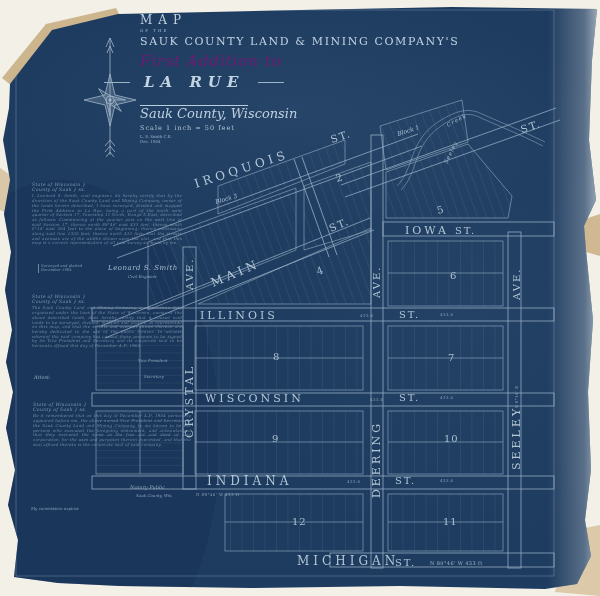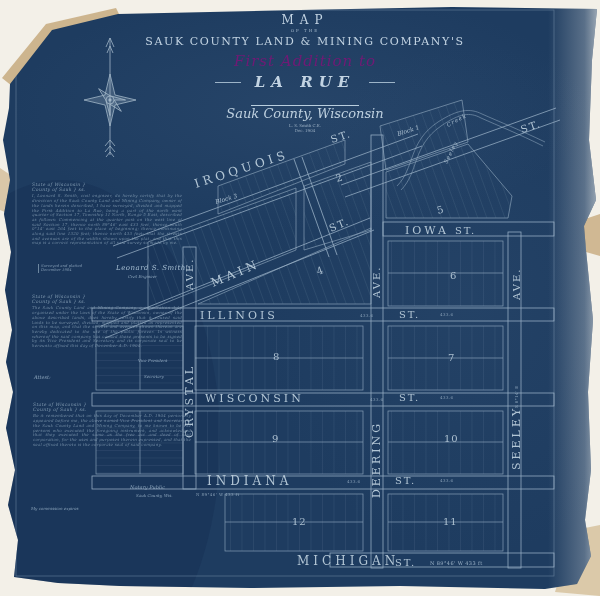--- a/index.html
+++ b/index.html
@@ -10,21 +10,21 @@
   .lbl{font-size:11px;letter-spacing:3px;opacity:.9;}
   .lbl-lg{font-size:12px;letter-spacing:4px;opacity:.9;}
   .st{font-size:10px;letter-spacing:2px;opacity:.9;}
   .blk{font-size:10px;letter-spacing:1px;opacity:.85;}
   .blk-sm{font-size:6px;font-style:italic;opacity:.85;}
   .tiny{font-size:4px;letter-spacing:.4px;fill:#9db4c8;opacity:.85;}
   .tiny5{font-size:5px;letter-spacing:.4px;fill:#a9bfd2;opacity:.9;}
   .creek{font-size:5.5px;font-style:italic;fill:#b4c8d8;opacity:.9;letter-spacing:1px;}
 
   
-  .title-block{position:absolute;left:140px;top:13px;width:330px;text-align:center;
+  .title-block{position:absolute;left:140px;top:13px;width:330px;
                color:#c2d3e2;filter:blur(.15px);}
   .t-map{font-size:12px;letter-spacing:6px;}
   .t-ofthe{font-size:4px;letter-spacing:2px;margin-top:1px;opacity:.8;}
   .t-company{font-size:11px;letter-spacing:1.6px;margin-top:2px;}
   .t-first{font-size:15px;font-style:italic;margin-top:4px;letter-spacing:1px;color:#701a75;}
   .t-larue{display:inline-block;font-size:15px;font-weight:bold;font-style:italic;letter-spacing:6px;
            margin-top:3px;padding:0 4px 14px 4px;border-bottom:1.5px solid #b9cede;position:relative;}
   .t-larue::before,.t-larue::after{content:"";position:absolute;top:9px;width:26px;border-top:1px solid #9db4c8;}
   .t-larue::before{left:-36px;} .t-larue::after{right:-36px;}
   .t-county{font-size:13px;font-style:italic;margin-top:0;color:#bed0df;}
@@ -205,36 +205,37 @@
     </g>
   </svg>
 
   <div class="title-block">
     <div class="t-map">MAP</div>
     <div class="t-ofthe">OF THE</div>
     <div class="t-company">SAUK COUNTY LAND &amp; MINING COMPANY'S</div>
     <div class="t-first">First Addition to</div>
     <div><span class="t-larue">LA RUE</span></div>
     <div class="t-county">Sauk County, Wisconsin</div>
+    <div class="t-scale">Scale 1 inch = 50 feet</div>
     <div class="t-surv">L. S. Smith C.E.</div>
     <div class="t-date">Dec. 1904</div>
   </div>
 
   <div class="cert" style="left:32px;top:182px;width:150px;">
     <div class="cert-head">
       <div>State of Wisconsin }</div>
       <div>County of Sauk    } ss.</div>
     </div>
     <p class="cert-body" style="height:64px;">I, Leonard S. Smith, civil engineer, do hereby certify that by the direction of the Sauk County Land and Mining Company, owner of the lands herein described, I have surveyed, divided and mapped the First Addition to La Rue, being a part of the north west quarter of Section 17, Township 11 North, Range 5 East, described as follows: Commencing at the quarter post on the west line of said Section 17, thence north 89°46' east 433 feet, thence south 0°14' east 264 feet to the place of beginning; thence continuing along said line 1320 feet; thence north 433 feet; that the streets and avenues are of the widths shown upon the plat, and that this map is a correct representation of all said survey so made by me.</p>
   </div>
   <div class="sig brace-note" style="left:38px;top:264px;width:48px;">
     <div>Surveyed and platted</div>
     <div>December 1904</div>
   </div>
-  <div class="sig sig-lg" style="left:116px;top:264px;">Leonard S. Smith</div>
+  <div class="sig sig-lg" style="left:108px;top:264px;">Leonard S. Smith</div>
   <div class="sig sig-sm" style="left:128px;top:274px;">Civil Engineer</div>
 
   <div class="cert" style="left:32px;top:294px;width:150px;">
     <div class="cert-head">
       <div>State of Wisconsin }</div>
       <div>County of Sauk    } ss.</div>
     </div>
     <p class="cert-body" style="height:44px;">The Sauk County Land and Mining Company, a corporation duly organized under the laws of the State of Wisconsin, owner of the above described lands, does hereby certify that it caused said lands to be surveyed, divided, mapped and platted as represented on this map, and that the streets and avenues shown thereon are hereby dedicated to the use of the public forever. In witness whereof the said company has caused these presents to be signed by its Vice President and Secretary and its corporate seal to be hereunto affixed this day of December A.D. 1904.</p>
   </div>
   <div class="sig sig-sm" style="left:34px;top:374px;font-size:5px;">Attest:</div>

